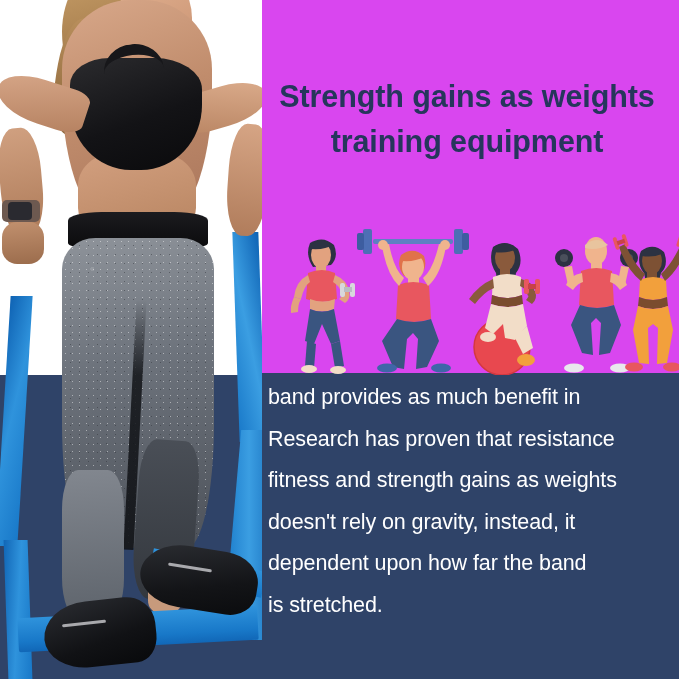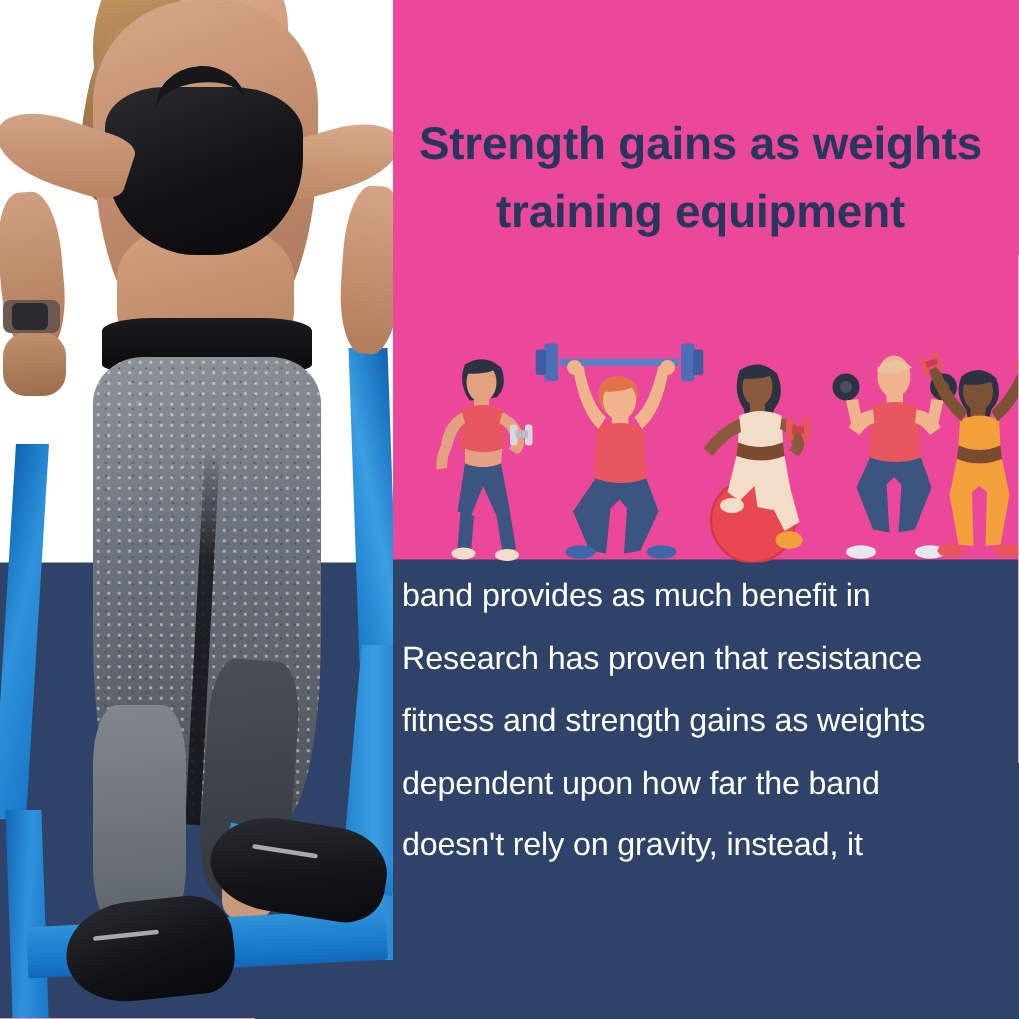--- a/index.html
+++ b/index.html
@@ -5,21 +5,21 @@
   html, body {
     margin: 0;
     padding: 0;
     background: #ffffff;
   }
   #poster {
     position: relative;
     width: 679px;
     height: 679px;
     overflow: hidden;
-    background: #ec4899;
+    background: #d946ef;
     font-family: "Liberation Sans", sans-serif;
   }
 
   
   .navy-panel {
     position: absolute;
     left: 0;
     top: 375px;
     width: 679px;
     height: 304px;
@@ -479,17 +479,18 @@
         <ellipse cx="22" cy="142" rx="9" ry="4.5" fill="#e8575f"></ellipse>
         <ellipse cx="60" cy="142" rx="9" ry="4.5" fill="#e8575f"></ellipse>
       </svg>
     </div>
   </div>
 
   <div class="body-copy">
     <div>band provides as much benefit in</div>
     <div>Research has proven that resistance</div>
     <div>fitness and strength gains as weights</div>
+    <div>doesn't rely on gravity, instead, it</div>
     <div>dependent upon how far the band</div>
-    <div>doesn't rely on gravity, instead, it</div>
+    <div>is stretched.</div>
   </div>
 
 </div>
 
 </body></html>

